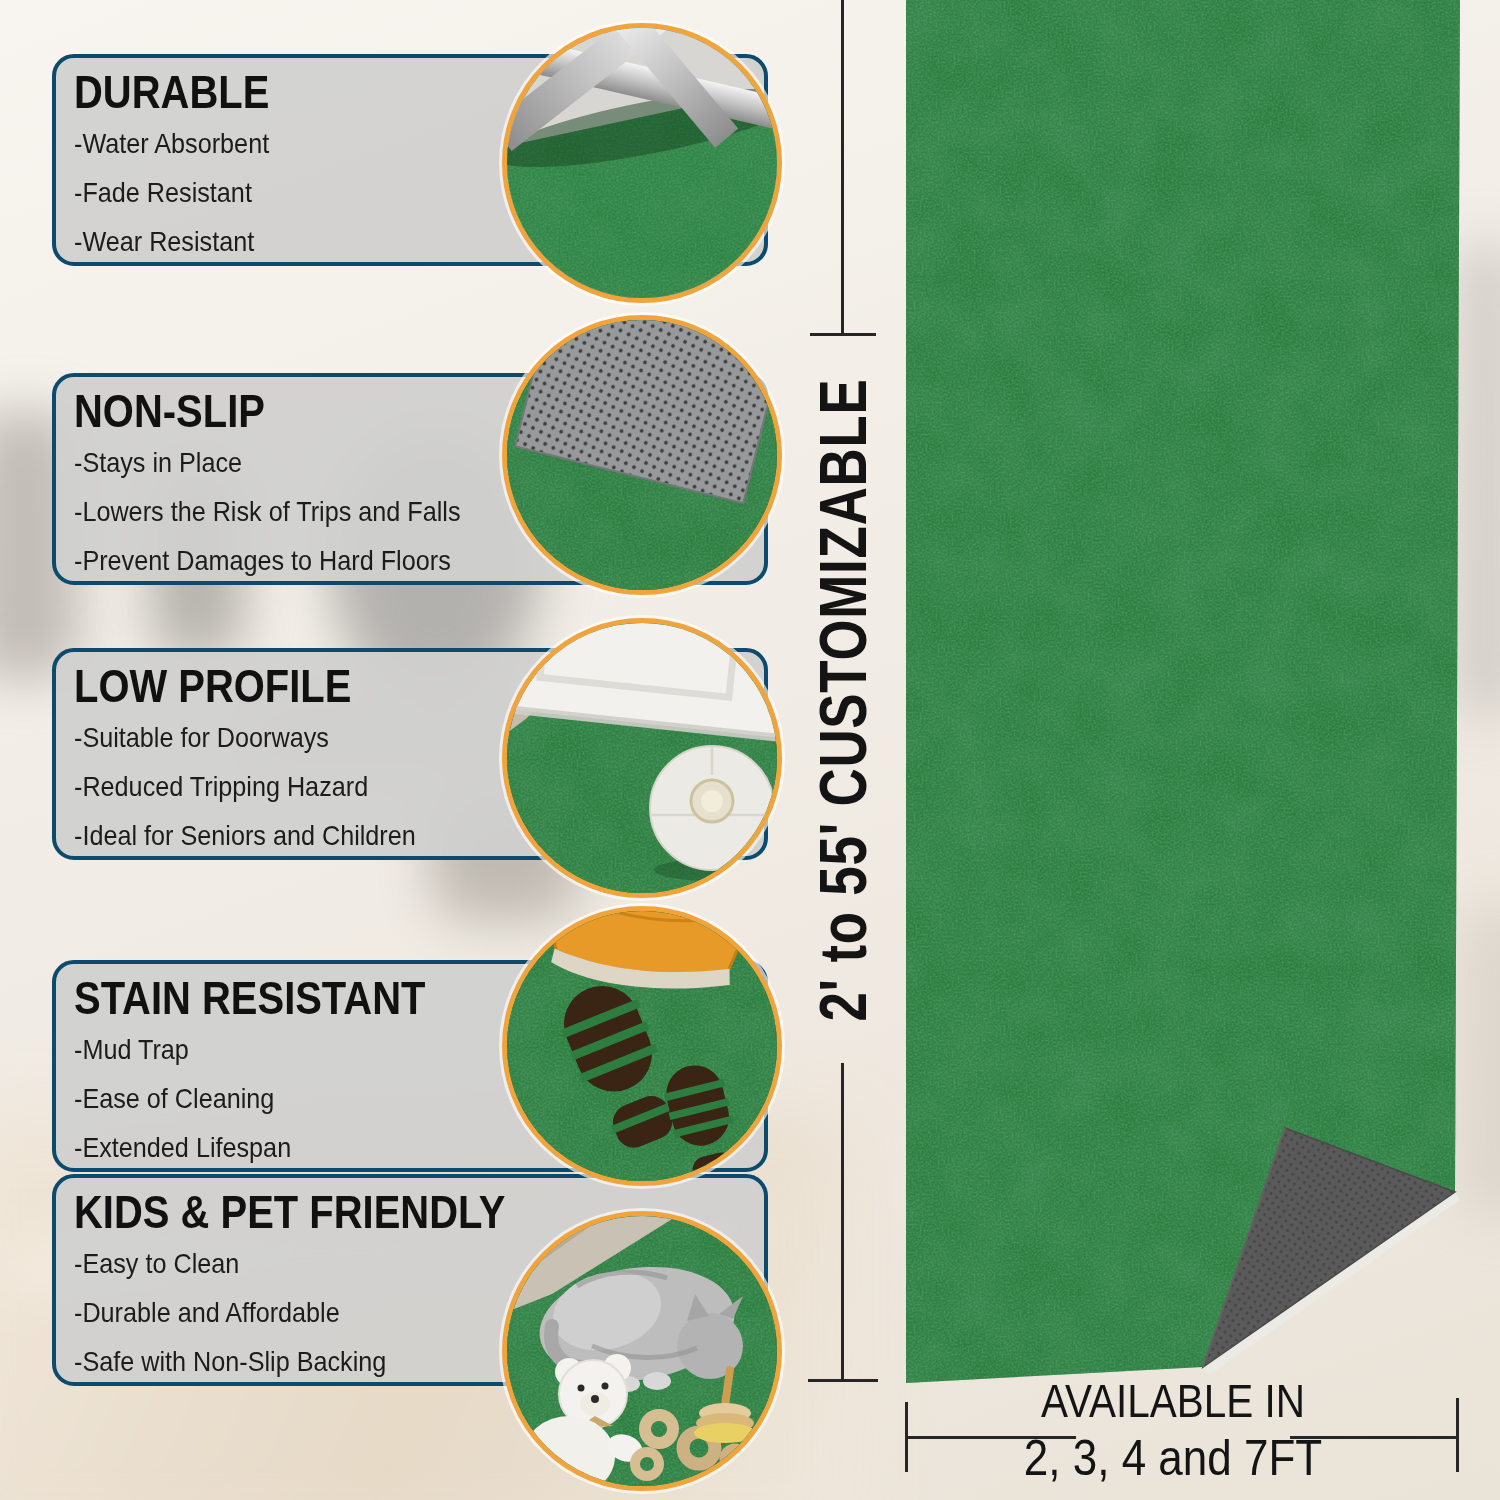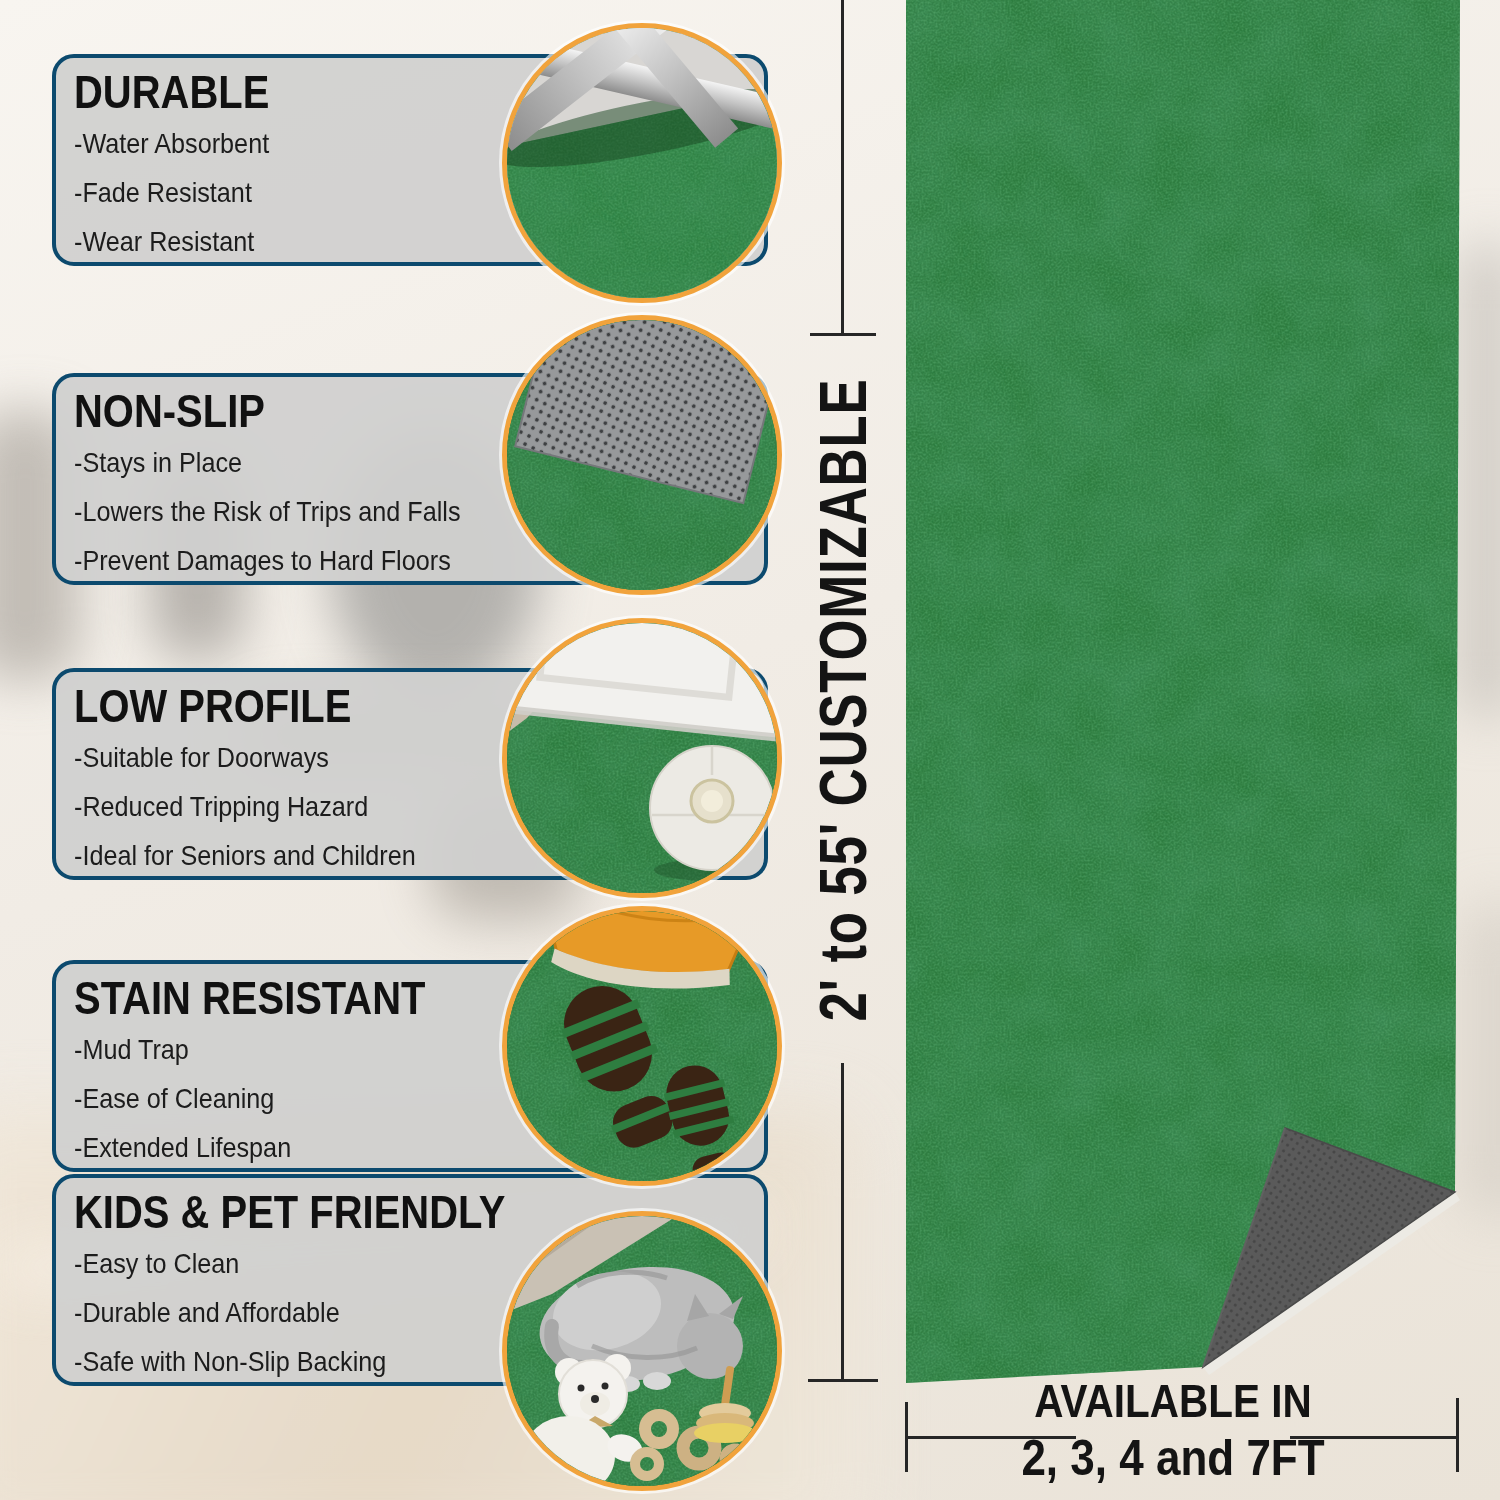--- a/index.html
+++ b/index.html
@@ -53,21 +53,21 @@
 
   
   .dim{position:absolute;background:#262626;z-index:2;}
   .dim-label-v{
     position:absolute;left:843px;top:700px;z-index:2;white-space:nowrap;
     transform:translate(-50%,-50%) rotate(-90deg) scaleX(0.8);
     font-size:66px;font-weight:800;color:#141414;letter-spacing:1px;
   }
   .avail{
     position:absolute;left:973px;top:1378px;width:400px;text-align:center;z-index:2;
-    color:#141414;font-weight:700;line-height:1.0;
+    color:#141414;font-weight:400;line-height:1.0;
   }
   .avail .l1{font-size:46px;transform:scaleX(0.88);}
   .avail .l2{font-size:50px;transform:scaleX(0.88);margin-top:9px;}
 </style>
 </head>
 <body>
 
 <div>
   <div class="blob b-frame"></div>
   <div class="blob b-lamp"></div>
@@ -126,21 +126,21 @@
   <div class="fitem">-Water Absorbent</div>
   <div class="fitem">-Fade Resistant</div>
   <div class="fitem">-Wear Resistant</div>
 </div>
 <div class="fbox" style="top:373px">
   <div class="ftitle">NON-SLIP</div>
   <div class="fitem">-Stays in Place</div>
   <div class="fitem">-Lowers the Risk of Trips and Falls</div>
   <div class="fitem">-Prevent Damages to Hard Floors</div>
 </div>
-<div class="fbox" style="top:668px">
+<div class="fbox" style="top:648px">
   <div class="ftitle">LOW PROFILE</div>
   <div class="fitem">-Suitable for Doorways</div>
   <div class="fitem">-Reduced Tripping Hazard</div>
   <div class="fitem">-Ideal for Seniors and Children</div>
 </div>
 <div class="fbox" style="top:960px">
   <div class="ftitle">STAIN RESISTANT</div>
   <div class="fitem">-Mud Trap</div>
   <div class="fitem">-Ease of Cleaning</div>
   <div class="fitem">-Extended Lifespan</div>

